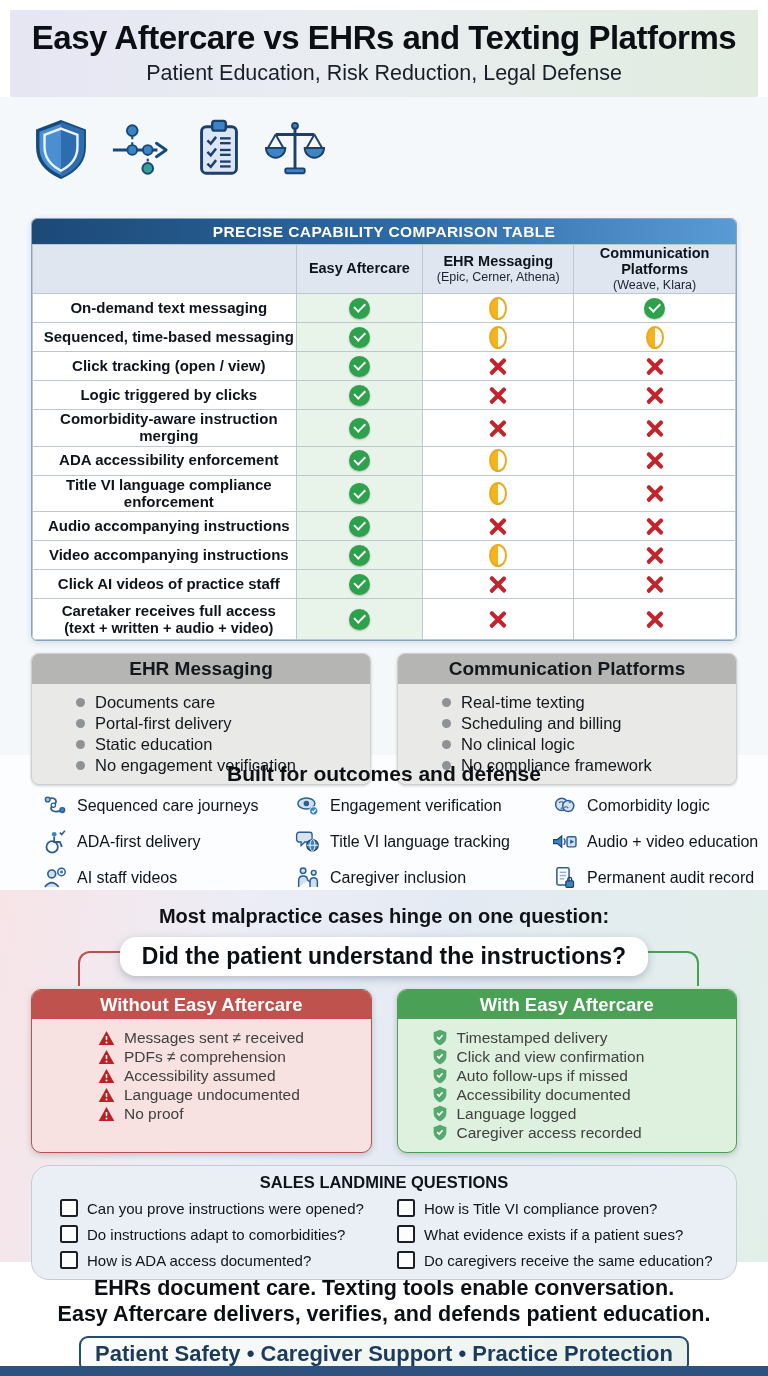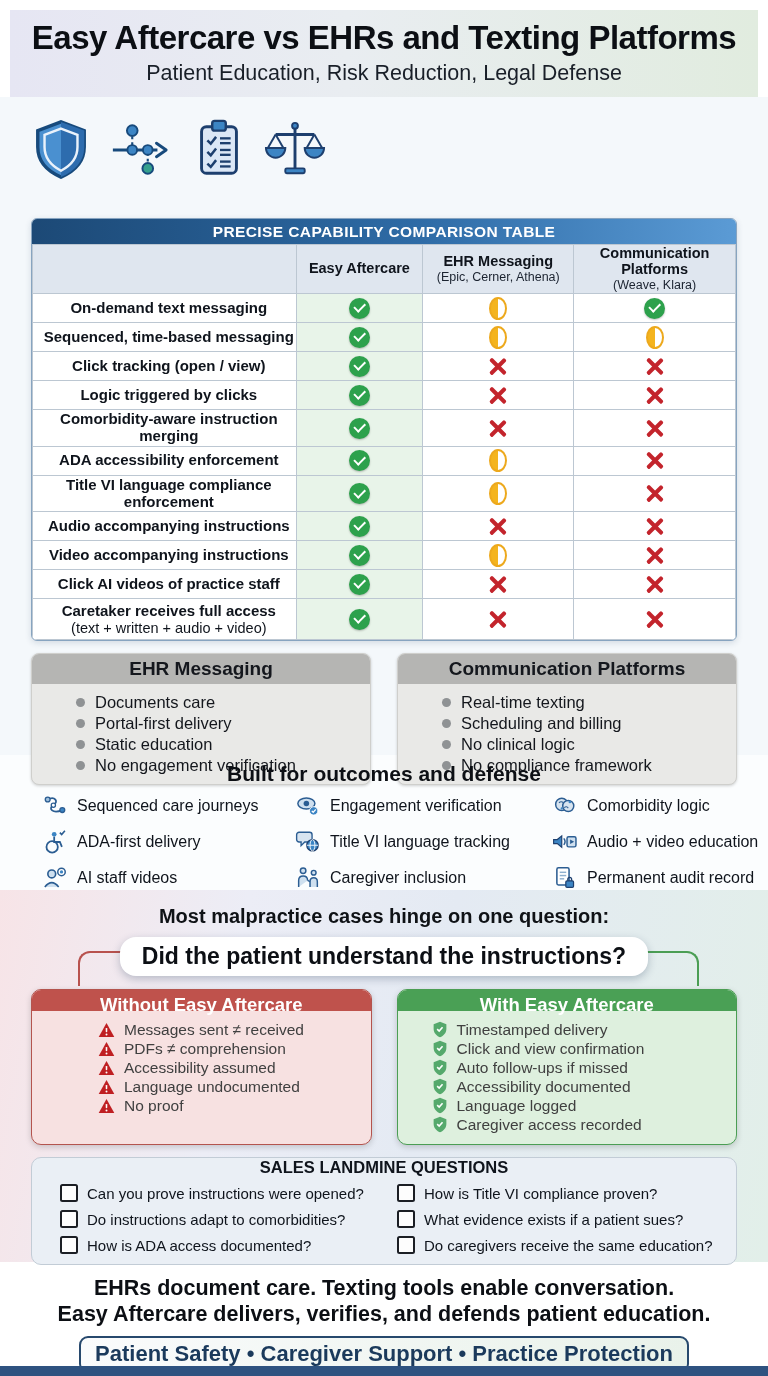--- a/index.html
+++ b/index.html
@@ -27,21 +27,21 @@
   .tbar{height:25px;line-height:25px;text-align:center;color:#fff;font-weight:bold;font-size:15.5px;
         letter-spacing:.4px;background:linear-gradient(90deg,#1c4976 0%,#2e6ba6 55%,#5b9bd5 100%);}
   table.grid{width:100%;border-collapse:collapse;table-layout:fixed;}
   table.grid td{border:1px solid #bcc7d2;text-align:center;vertical-align:middle;}
   thead td{height:40px;background:#dfe6ef;}
   .col-name{font-size:14.5px;font-weight:bold;line-height:1.1;color:#0f141c;}
   .col-sub{font-size:12.5px;line-height:1.15;color:#1b2330;}
   tbody td{height:26px;}
   tr.tall td{height:38px;}
   td.lbl{text-align:left;padding-left:10px;font-weight:bold;font-size:15px;line-height:1.12;color:#0f141c;}
-  .lbl2{font-weight:normal;font-size:14.5px;}
+  .lbl2{font-weight:bold;font-size:14.5px;}
   .lbl2:empty{display:none;}
   td.c-ea{background:#e8f4e9;}
 
   
   .mark{display:inline-block;position:relative;vertical-align:middle;}
   .mark-full{width:21px;height:21px;border-radius:50%;background:#2da14c;box-shadow:0 1px 2px rgba(0,0,0,.25);}
   .mark-full::after{content:"";position:absolute;left:5px;top:5.5px;width:9px;height:4.5px;
       border-left:2.6px solid #fff;border-bottom:2.6px solid #fff;transform:rotate(-45deg);}
   .mark-partial{width:14px;height:19px;border-radius:50%;border:2.5px solid #eda91d;
       background:linear-gradient(90deg,#f4b41e 50%,#fff 50%);}
@@ -73,31 +73,31 @@
   .v-head{text-align:center;font-size:20px;font-weight:bold;color:#0f1216;margin-top:7px;}
   .pill{position:relative;z-index:2;width:fit-content;margin:9px auto 0;background:#fff;border-radius:16px;
         padding:6px 22px;font-size:23px;font-weight:bold;color:#0c0f14;box-shadow:0 3px 9px rgba(40,60,90,.28);}
   .conn{position:absolute;z-index:1;top:61px;height:33px;width:175px;}
   .conn-left{left:78px;border-left:2.5px solid #b8524e;border-top:2.5px solid #b8524e;border-top-left-radius:12px;}
   .conn-right{right:69px;border-right:2.5px solid #4b9e54;border-top:2.5px solid #4b9e54;border-top-right-radius:12px;}
   .vboxes{display:flex;gap:25px;margin:13px 31px 0;position:relative;z-index:2;}
   .vbox{flex:1;border-radius:10px;overflow:hidden;box-shadow:0 2px 6px rgba(0,0,0,.18);}
   .vbox-red{border:1.5px solid #b4544e;background:#f7e1e1;}
   .vbox-green{border:1.5px solid #4b9e54;background:#def0de;}
-  .vbox-head{height:21px;line-height:29px;text-align:center;color:#fff;font-weight:bold;font-size:18.5px;}
+  .vbox-head{height:29px;line-height:29px;text-align:center;color:#fff;font-weight:bold;font-size:18.5px;}
   .vbox-red .vbox-head{background:#bf524c;}
   .vbox-green .vbox-head{background:#4aa055;}
   .vbox-body{padding:9px 8px 10px 34px;}
   .vbox-red .vbox-body{padding-left:66px;}
   .vitem{display:flex;align-items:center;gap:9px;font-size:15.5px;line-height:19px;color:#404040;}
   .vitem svg{flex:none;display:block;}
 
   
-  .landmine{margin:12px 31px 0;background:#eaeff5;border:1.5px solid #c2ccd6;border-radius:10px;
-            box-sizing:border-box;padding:0 16px 10px;}
+  .landmine{margin:12px 31px 0;background:#eaeff5;border:1.5px solid #c2ccd6;border-radius:18px;
+            box-sizing:border-box;padding:7px 16px 10px;}
   .lm-title{text-align:center;font-weight:bold;font-size:16.5px;color:#0f141c;margin-bottom:7px;}
   .lm-grid{display:flex;gap:14px;padding-left:12px;}
   .lm-col{flex:1;display:flex;flex-direction:column;gap:8px;}
   .lm-item{display:flex;align-items:center;gap:9px;font-size:15px;color:#0f141c;}
   .checkbox{width:14px;height:14px;border:2px solid #1b1e24;border-radius:2.5px;background:#fdfdfd;flex:none;}
 
   
   .footerband{height:104px;background:#fff;box-sizing:border-box;padding-top:13px;text-align:center;}
   .f-line{font-size:21.5px;font-weight:bold;line-height:1.22;color:#0c0f14;}
   .badge{display:inline-block;margin-top:9px;border:2px solid #27496d;border-radius:9px;padding:3px 14px 4px;

